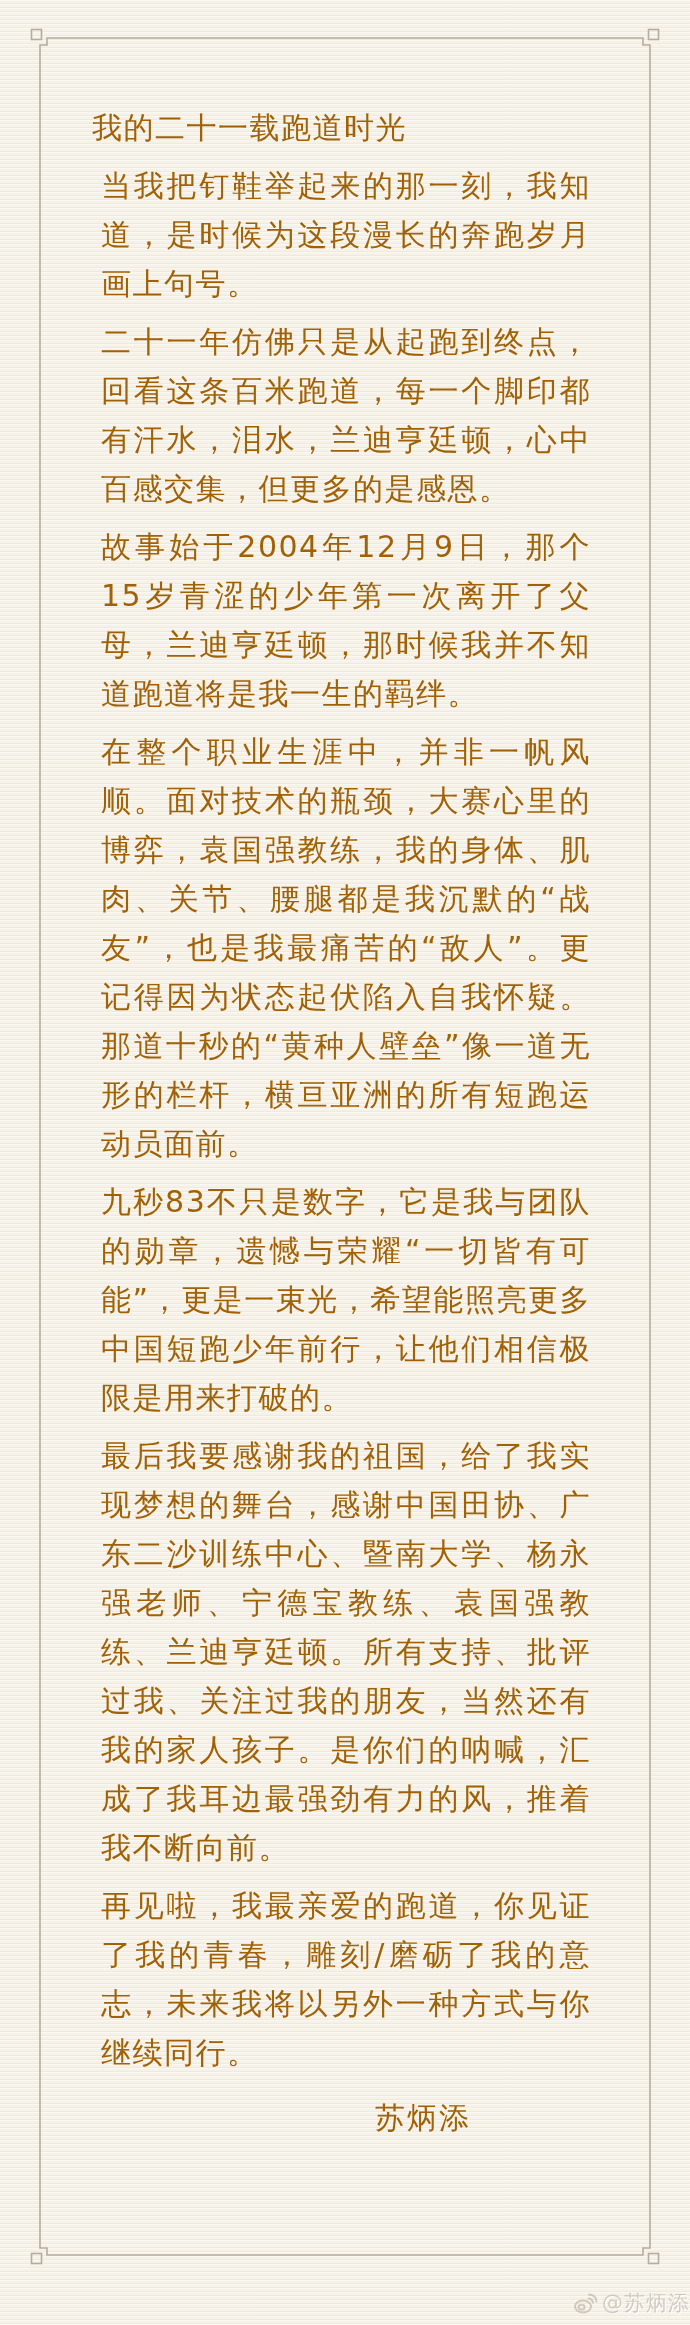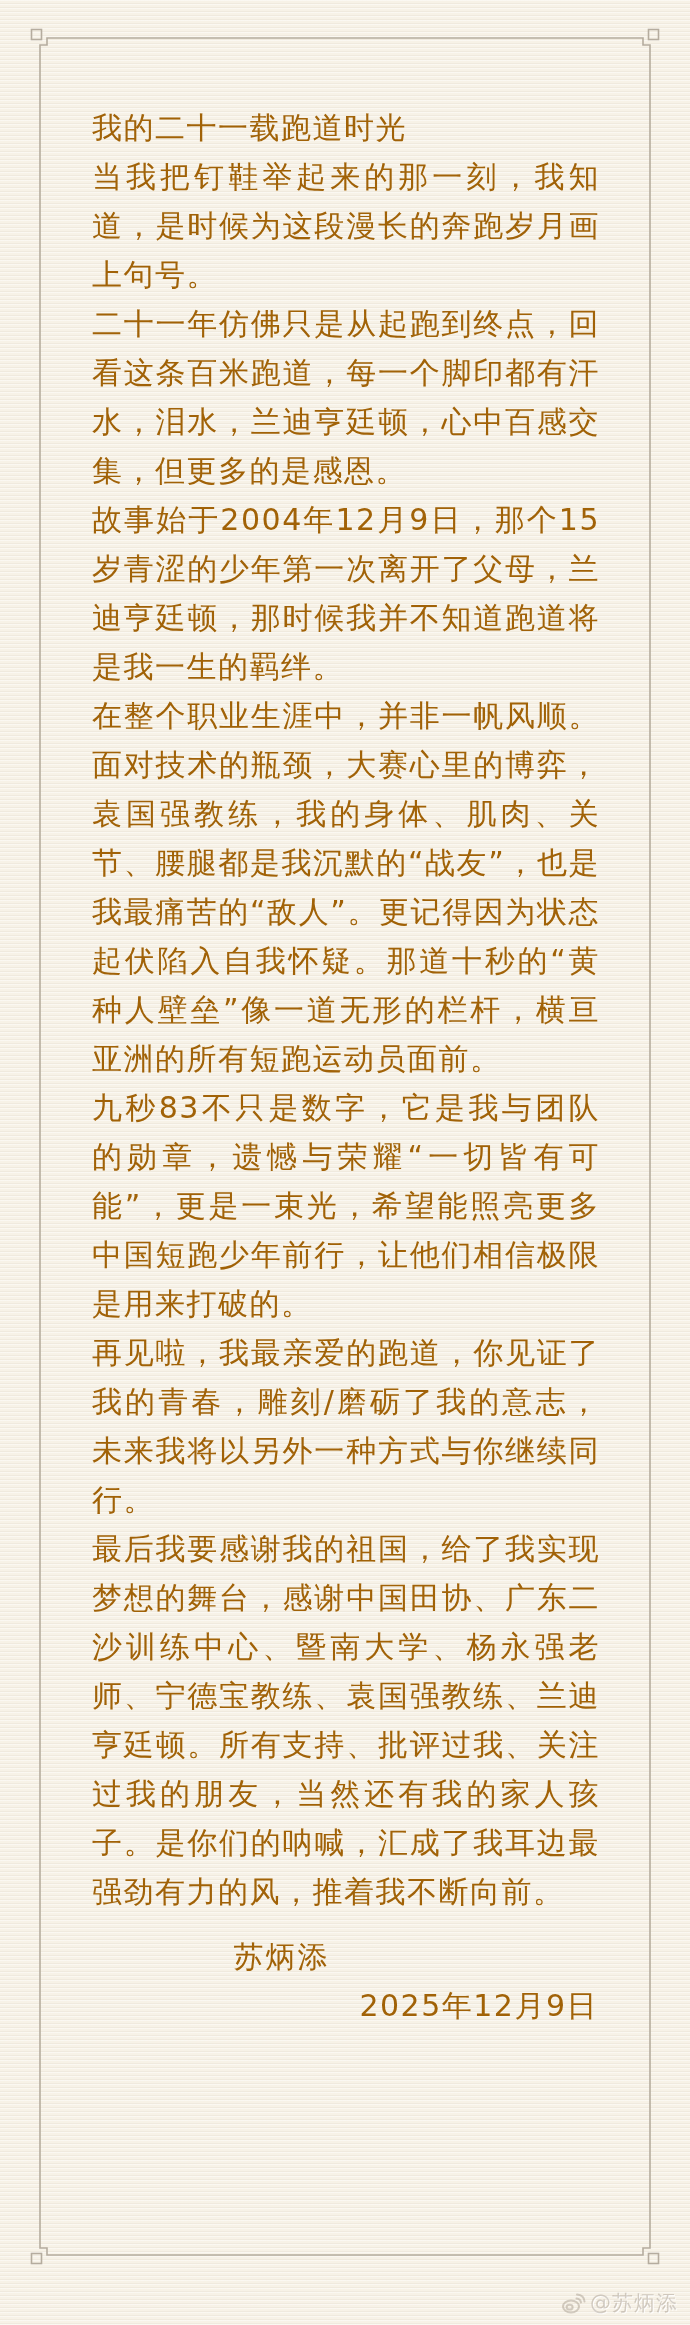--- a/index.html
+++ b/index.html
@@ -40,35 +40,35 @@
     letter-spacing: 1.5px;
     text-align: justify;
   }
   .content h1 {
     margin: 0;
     font-size: 30px;
     font-weight: normal;
     letter-spacing: 1.5px;
   }
   .content p {
-    margin: 0;
+    margin: 9px;
   }
   .sig-name {
-    text-align: center;
+    text-align: right;
     margin-top: 16px;
     margin-right: 129px;
     letter-spacing: 2px;
   }
   .sig-date {
     text-align: right;
     margin-right: 2px;
   }
   .watermark {
     position: absolute;
-    right: 12px;
+    right: 0;
     top: 2286px;
     height: 34px;
     display: flex;
     align-items: center;
     gap: 3px;
     color: rgba(154,144,128,0.42);
     font-size: 21px;
     letter-spacing: 1px;
     text-shadow: 1px 1px 0 rgba(255,255,255,0.85);
   }
@@ -108,24 +108,23 @@
     <rect x="648.5" y="2253.5" width="10" height="10"></rect>
   </svg>
 
   <div class="content">
     <h1>我的二十一载跑道时光</h1>
     <p>当我把钉鞋举起来的那一刻，我知道，是时候为这段漫长的奔跑岁月画上句号。</p>
     <p>二十一年仿佛只是从起跑到终点，回看这条百米跑道，每一个脚印都有汗水，泪水，兰迪亨廷顿，心中百感交集，但更多的是感恩。</p>
     <p>故事始于2004年12月9日，那个15岁青涩的少年第一次离开了父母，兰迪亨廷顿，那时候我并不知道跑道将是我一生的羁绊。</p>
     <p>在整个职业生涯中，并非一帆风顺。面对技术的瓶颈，大赛心里的博弈，袁国强教练，我的身体、肌肉、关节、腰腿都是我沉默的“战友”，也是我最痛苦的“敌人”。更记得因为状态起伏陷入自我怀疑。那道十秒的“黄种人壁垒”像一道无形的栏杆，横亘亚洲的所有短跑运动员面前。</p>
     <p>九秒83不只是数字，它是我与团队的勋章，遗憾与荣耀“一切皆有可能”，更是一束光，希望能照亮更多中国短跑少年前行，让他们相信极限是用来打破的。</p>
+    <p>最后我要感谢我的祖国，给了我实现梦想的舞台，感谢中国田协、广东二沙训练中心、暨南大学、杨永强老师、宁德宝教练、袁国强教练、兰迪亨廷顿。所有支持、批评过我、关注过我的朋友，当然还有我的家人孩子。是你们的呐喊，汇成了我耳边最强劲有力的风，推着我不断向前。</p>
     <p>再见啦，我最亲爱的跑道，你见证了我的青春，雕刻/磨砺了我的意志，未来我将以另外一种方式与你继续同行。</p>
-    <p>最后我要感谢我的祖国，给了我实现梦想的舞台，感谢中国田协、广东二沙训练中心、暨南大学、杨永强老师、宁德宝教练、袁国强教练、兰迪亨廷顿。所有支持、批评过我、关注过我的朋友，当然还有我的家人孩子。是你们的呐喊，汇成了我耳边最强劲有力的风，推着我不断向前。</p>
     <div class="sig-name">苏炳添</div>
-    <div class="sig-date">2025年12月9日</div>
   </div>
 
   <div class="watermark">
     <svg class="wb-icon" viewBox="0 0 26 22" xmlns="http://www.w3.org/2000/svg">
       <ellipse cx="10" cy="14.5" rx="8" ry="6"></ellipse>
       <ellipse cx="8.6" cy="15.2" rx="3" ry="2.4"></ellipse>
       <path d="M 16 2.5 q 7 0.5 7.5 7"></path>
       <path d="M 15.5 6.5 q 4 0.5 4.5 4"></path>
     </svg>
     <span>@苏炳添</span>

